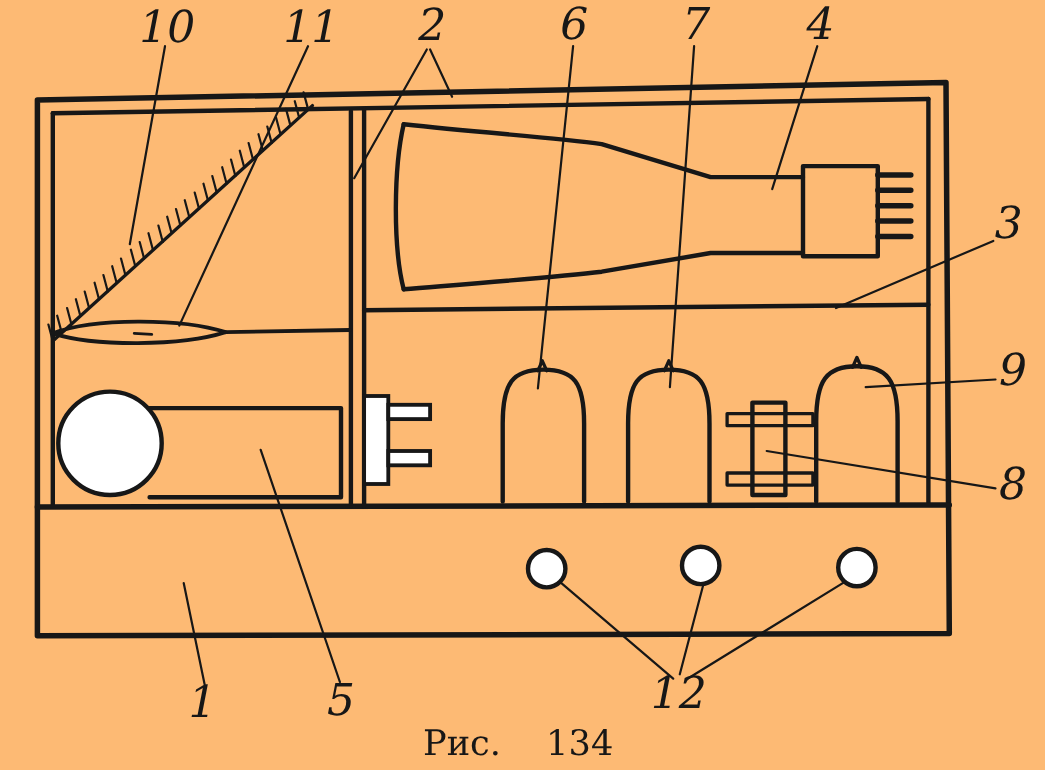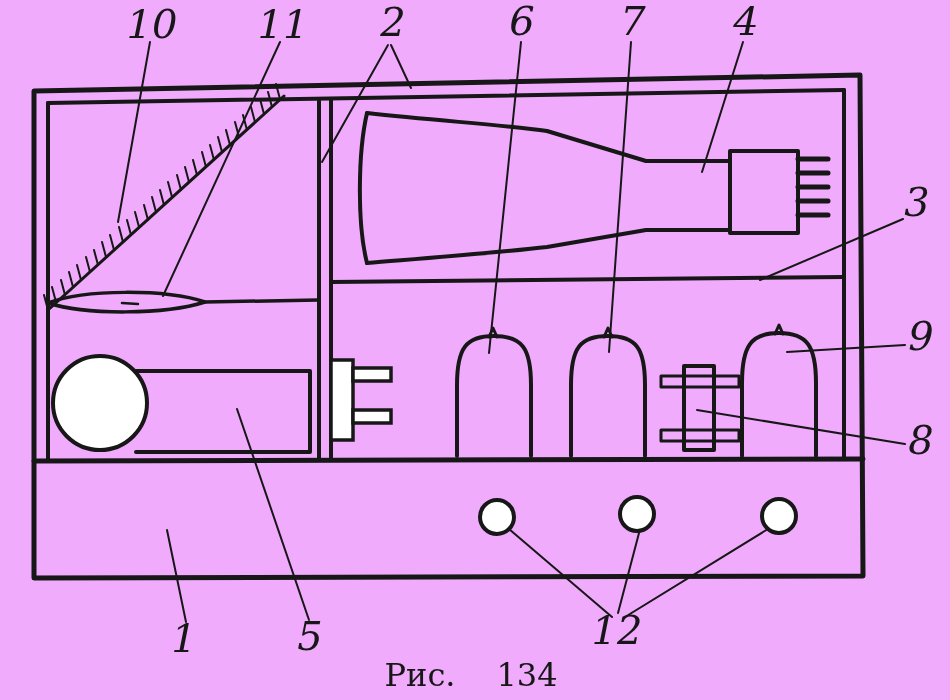--- a/index.html
+++ b/index.html
@@ -8,21 +8,21 @@
     background: #ffffff;
     width: 950px;
     height: 700px;
     overflow: hidden;
     font-family: "DejaVu Serif", serif;
   }
   #stage {
     position: relative;
     width: 950px;
     height: 700px;
-    background: #f0abfc;
+    background: #fdba74;
   }
   svg { display: block; }
   .ink    { stroke: #171717; fill: none; stroke-linecap: round; stroke-linejoin: round; }
   .filled { fill: #ffffff; stroke: #171717; }
   .callout-num {
     font-family: "DejaVu Serif", serif;
     font-style: italic;
     font-size: 40px;
     fill: #171717;
     stroke: none;

